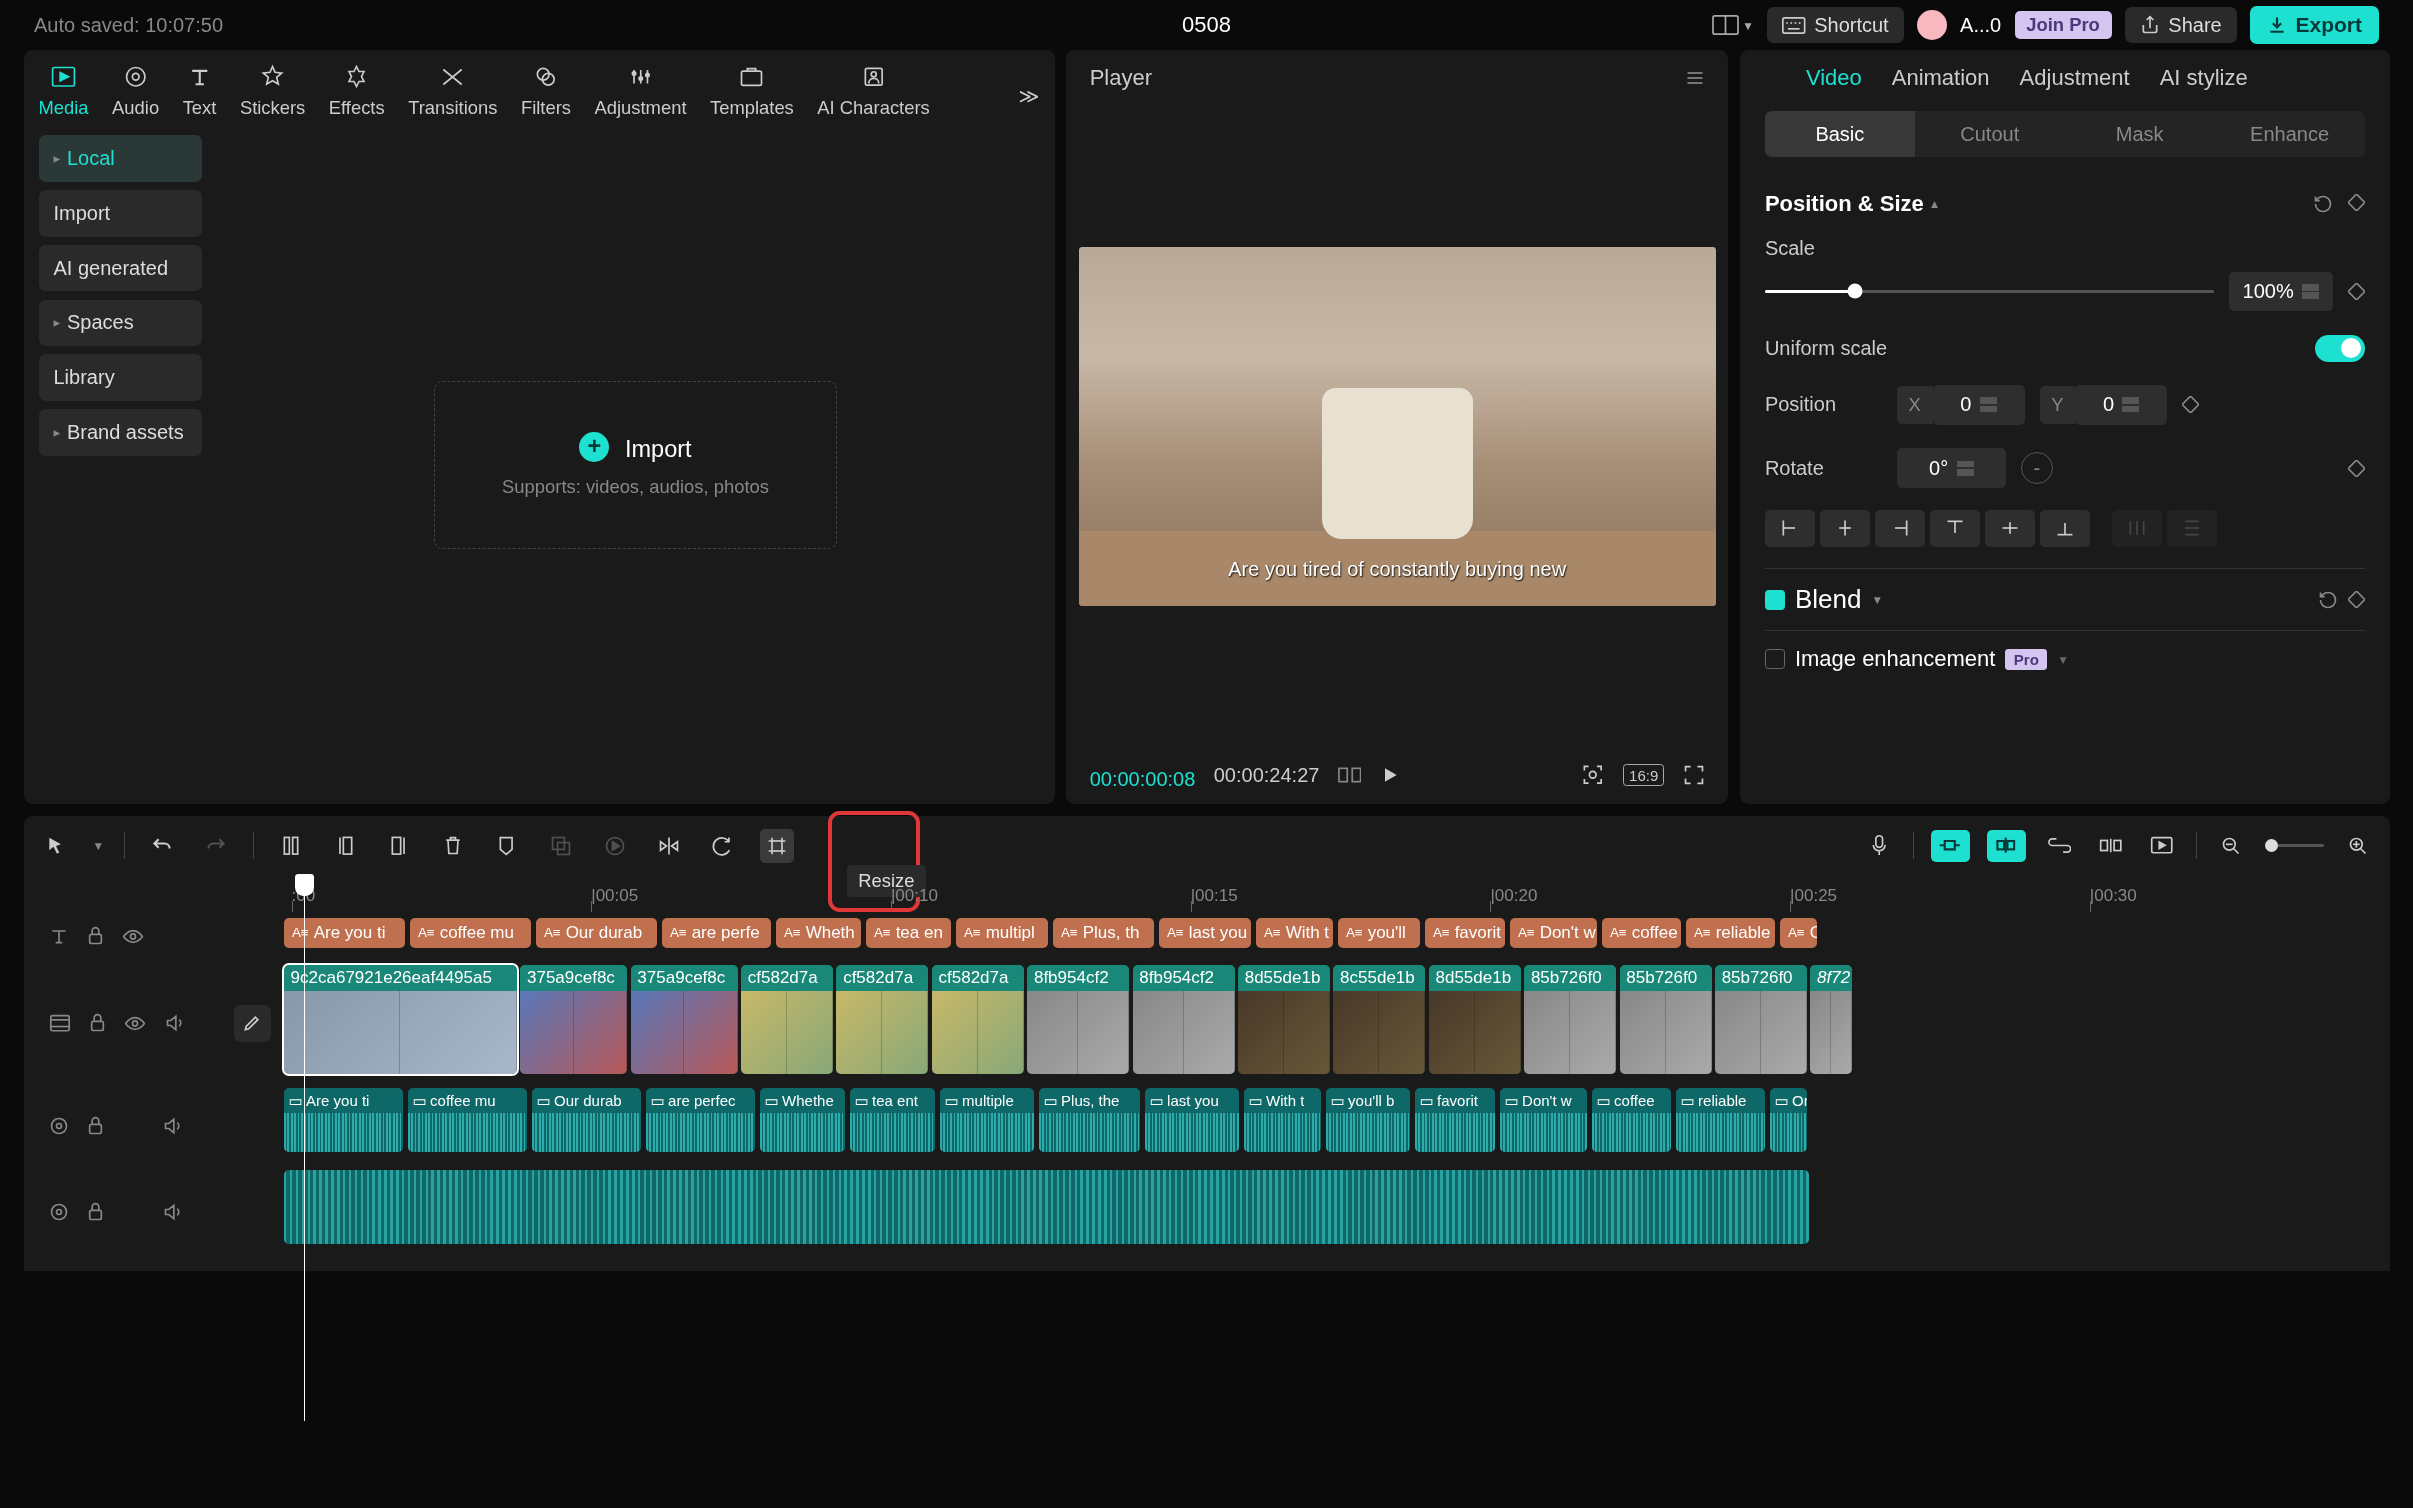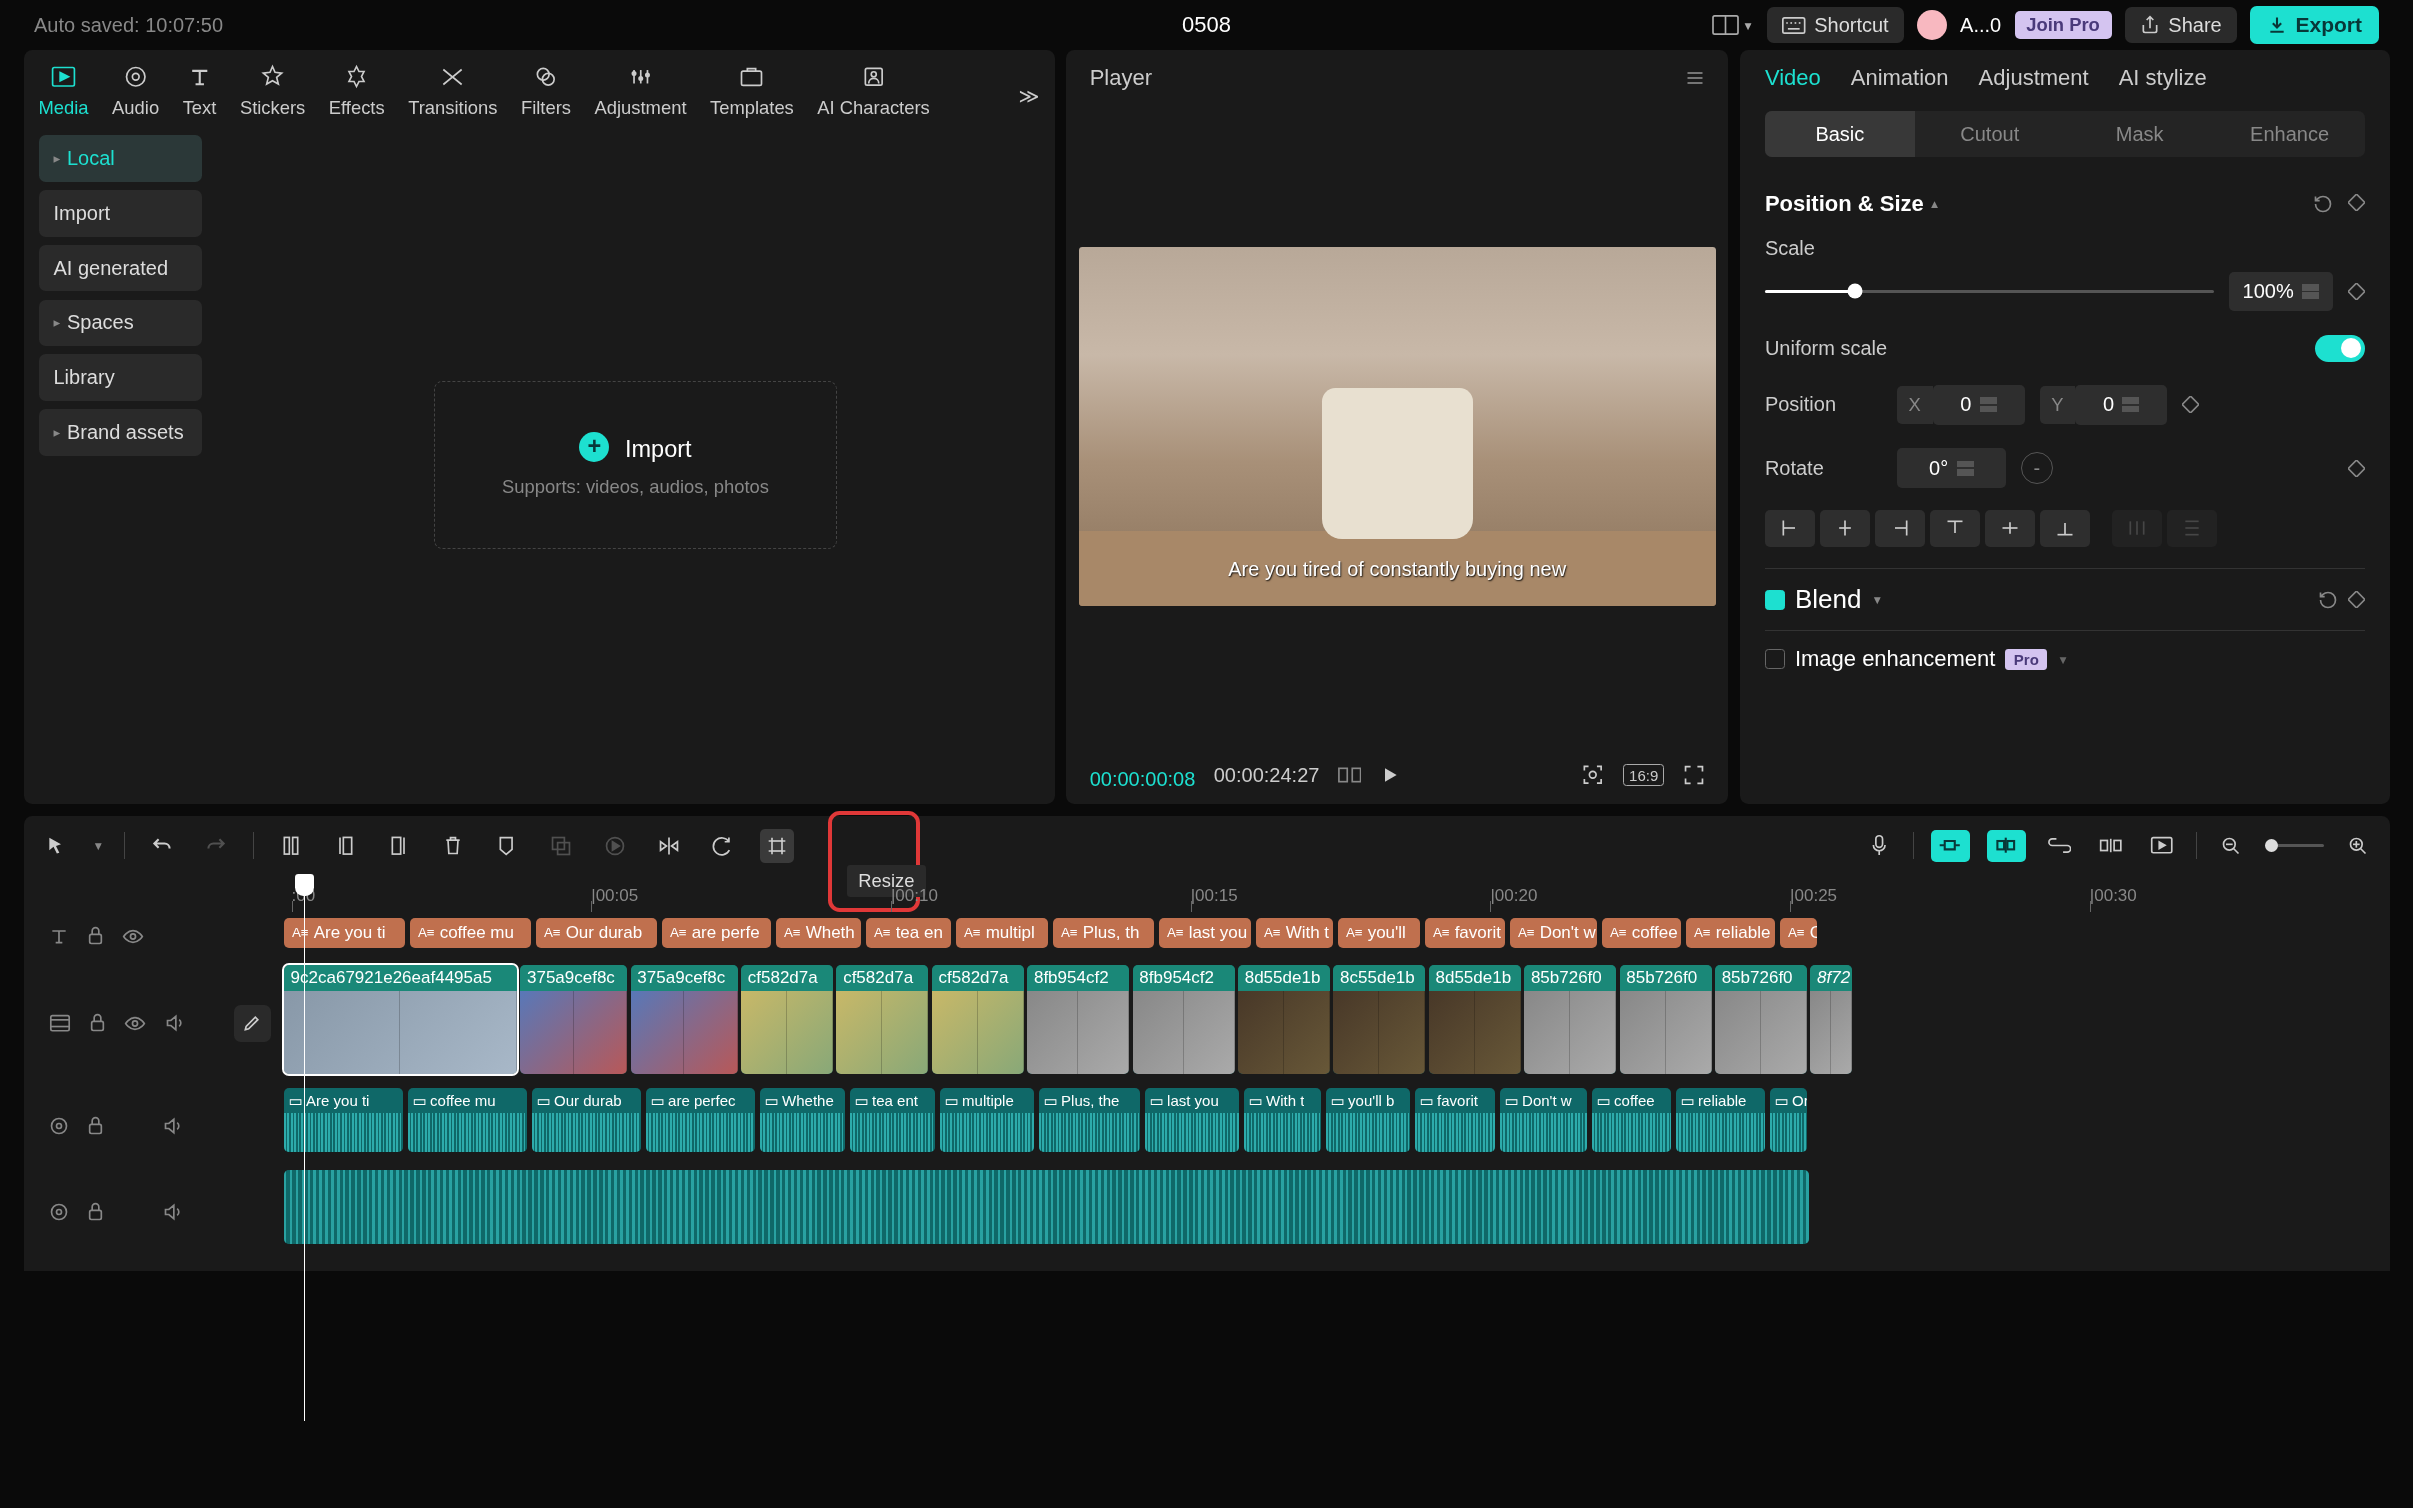--- a/index.html
+++ b/index.html
@@ -51,21 +51,21 @@
 .frame-table { position: absolute; bottom: 0; left: 0; right: 0; height: 75px; background: #a88868; }
 .caption { position: absolute; bottom: 25px; left: 0; right: 0; text-align: center; color: #fff; font-size: 20px; text-shadow: 0.8px 0.8px 1.7px #000; }
 .player-controls { display: flex; align-items: center; padding: 13.4px 23.5px; gap: 18.4px; }
 .time-current { color: #1de0d0; font-size: 20px; margin-top: 8px; }
 .time-total { color: #ccc; font-size: 20px; }
 .player-controls-right { margin-left: auto; display: flex; align-items: center; gap: 18.4px; }
 .aspect-badge { border: 1.7px solid #aaa; border-radius: 3.4px; padding: 1.7px 5px; font-size: 15px; color: #ccc; }
 
 
 .inspector-panel { flex: 1; background: #1a1a1a; border-radius: 8.4px; display: flex; flex-direction: column; }
-.inspector-tabs { display: flex; padding: 15px 25px 10px 25px; gap: 30px; }
+.inspector-tabs { display: flex; padding: 15px 25px 10px 25px; gap: 30px; margin-left: 41px; }
 .inspector-tab { color: #ccc; font-size: 22px; cursor: pointer; }
 .inspector-tab.active { color: #1de0d0; }
 .inspector-subtabs { display: flex; margin: 10px 25px; background: #242424; border-radius: 6.7px; overflow: hidden; }
 .inspector-subtab { flex: 1; text-align: center; padding: 11.7px 0; color: #888; font-size: 20px; cursor: pointer; }
 .inspector-subtab.active { background: #383838; color: #fff; }
 .inspector-body { padding: 8.4px 25px; overflow-y: auto; }
 .section-header { display: flex; align-items: center; color: #fff; font-size: 22px; font-weight: 600; padding: 15px 0 8.4px 0; }
 .section-icons { margin-left: auto; display: flex; gap: 15px; }
 .prop-row { display: flex; align-items: center; padding: 11.7px 0; gap: 15px; }
 .prop-label { color: #ccc; font-size: 20px; width: 117px; }

